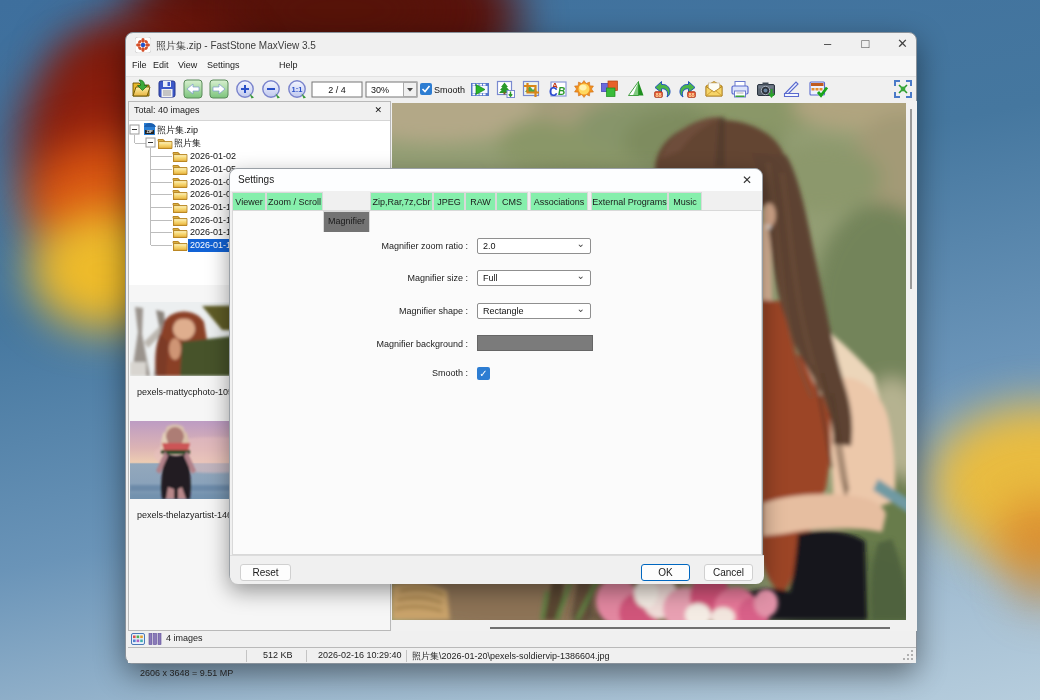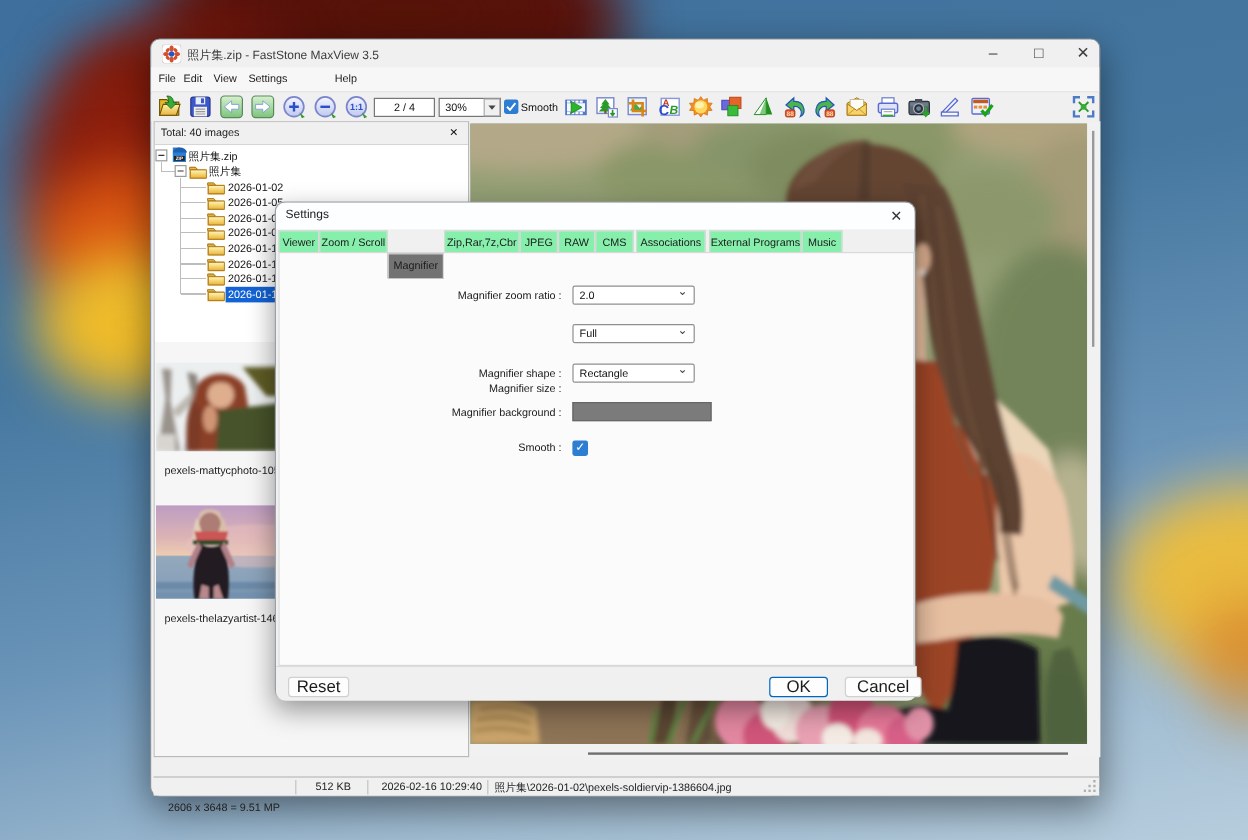--- a/index.html
+++ b/index.html
@@ -27,24 +27,24 @@
   #imagesbar { position:absolute; left:2px; top:598px; width:788px; height:16px; background:#f0f0f0; font-size:9px; color:#222; }
   #statusbar { position:absolute; left:2px; top:614px; width:788px; height:16px; background:#f0f0f0; border-top:1px solid #b9b9b9; font-size:9px; color:#222; }
   .sbsep { position:absolute; top:2px; width:1px; height:12px; background:#c4c4c4; }
   #dialog { position:absolute; left:229px; top:168px; width:534px; height:415px; background:#f0f0f0; border-radius:8px; border:1px solid #9aa0a6; box-shadow:0 8px 22px rgba(0,0,0,0.4); }
   #dlg-title { position:absolute; left:0; top:0; width:100%; height:22px; background:#fdfeff; border-radius:8px 8px 0 0; }
   #dlg-tabs { position:absolute; left:2px; top:22px; width:530px; height:20px; }
   .tab { position:absolute; top:1px; height:19px; background:#86efac; border:1px solid #d9d9d9; border-bottom:none; font-size:9px; color:#1b1b1b; text-align:center; line-height:18px; }
   .tab.active { background:#737373; top:0; height:21px; z-index:3;margin-top:20px; }
   #dlg-body { position:absolute; left:2px; top:41px; width:530px; height:345px; background:#fbfbfb; border:1px solid #d9d9d9; }
   .dlabel { position:absolute; font-size:9px; color:#1b1b1b; text-align:right; right:293px; }
-  .dd { position:absolute; left:244px; width:102px; height:16px; background:#fff; border:1px solid #8f8f8f; border-radius:2px; font-size:9px; color:#111; line-height:14px; padding-left:5px; }
+  .dd { position:absolute; left:244px; width:114px; height:16px; background:#fff; border:1px solid #8f8f8f; border-radius:2px; font-size:9px; color:#111; line-height:14px; padding-left:5px; }
   .dd:after { content:"\2304"; position:absolute; right:5px; top:-2px; color:#444; font-size:10px; }
   #dlg-foot { position:absolute; left:0; top:386px; width:534px; height:29px; background:#f0f0f0; border-top:1px solid #dcdcdc; border-radius:0 0 8px 8px; }
-  .btn { position:absolute; top:8px; height:17px; background:#fdfdfd; border:1px solid #d0d0d0; border-radius:3px; font-size:14px; color:#1b1b1b; text-align:center; line-height:15px; }
+  .btn { position:absolute; top:8px; height:17px; background:#fdfdfd; border:1px solid #d0d0d0; border-radius:3px; font-size:10px; color:#1b1b1b; text-align:center; line-height:15px; }
 </style>
 </head>
 <body>
 <div id="desk">
   <div class="blob" style="left:130px;top:-80px;width:390px;height:195px;background:#58120b;"></div>
   <div class="blob" style="left:240px;top:-30px;width:200px;height:80px;background:#561309;"></div>
   <div class="blob" style="left:55px;top:15px;width:190px;height:120px;background:#79190c;"></div>
   <div class="blob" style="left:20px;top:50px;width:170px;height:180px;background:radial-gradient(#99220f,#771809);"></div>
   <div class="blob" style="left:25px;top:140px;width:160px;height:120px;background:#d85512;"></div>
   <div class="blob" style="left:30px;top:210px;width:150px;height:120px;background:#eebb2a;"></div>
@@ -459,28 +459,49 @@
         <path d="M8,488 C25,484 40,486 52,492 M5,497 C22,493 38,495 50,500 M3,506 C20,502 36,504 50,508" stroke="#93743e" stroke-width="2" fill="none"></path>
       </g>
     </svg>
   </div>
   <div id="hscroll">
       <div style="position:absolute;left:98px;top:7px;width:400px;height:2px;background:#707070;"></div>
     </div>
   <div id="vscroll">
       <div style="position:absolute;left:4px;top:8px;width:2px;height:180px;background:#9a9a9a;"></div>
     </div>
+  <div id="imagesbar">
+    <svg width="14" height="12" style="position:absolute;left:3px;top:2px" viewBox="0 0 14 12">
+        <rect x="0.5" y="0.5" width="13" height="11" rx="1.5" fill="#e8f0fa" stroke="#4a78b8"></rect>
+        <g>
+          <rect x="2" y="2.5" width="2.6" height="2.6" fill="#e05050"></rect>
+          <rect x="5.6" y="2.5" width="2.6" height="2.6" fill="#50b050"></rect>
+          <rect x="9.2" y="2.5" width="2.6" height="2.6" fill="#e0a030"></rect>
+          <rect x="2" y="6.5" width="2.6" height="2.6" fill="#5080d0"></rect>
+          <rect x="5.6" y="6.5" width="2.6" height="2.6" fill="#b060c0"></rect>
+          <rect x="9.2" y="6.5" width="2.6" height="2.6" fill="#40b0b0"></rect>
+        </g>
+      </svg>
+    <svg width="14" height="12" style="position:absolute;left:20px;top:2px" viewBox="0 0 14 12">
+        <g fill="#8a7ab8" stroke="#5a4a98" stroke-width="0.6">
+          <rect x="1" y="0.5" width="3" height="11"></rect>
+          <rect x="5.5" y="0.5" width="3" height="11"></rect>
+          <rect x="10" y="0.5" width="3" height="11"></rect>
+        </g>
+      </svg>
+    <span style="position:absolute;left:38px;top:2px;">4 images</span>
+  </div>
   <div id="statusbar">
     <span style="position:absolute;left:12px;top:20px;">2606 x 3648 = 9.51 MP</span>
     <div class="sbsep" style="left:118px;"></div>
     <span style="position:absolute;left:135px;top:2px;">512 KB</span>
     <div class="sbsep" style="left:178px;"></div>
     <span style="position:absolute;left:190px;top:2px;">2026-02-16 10:29:40</span>
     <div class="sbsep" style="left:278px;"></div>
-    <span style="position:absolute;left:284px;top:2px;">照片集\2026-01-02\pexels-soldiervip-1386604.jpg</span>
+    <span style="position:absolute;left:284px;top:2px;">照片集\2026-01-20\pexels-soldiervip-1386604.jpg</span>
     <svg width="12" height="12" style="position:absolute;right:1px;bottom:1px">
         <g fill="#b0b0b0">
           <rect x="8" y="0" width="2" height="2"></rect>
           <rect x="4" y="4" width="2" height="2"></rect>
           <rect x="8" y="4" width="2" height="2"></rect>
           <rect x="0" y="8" width="2" height="2"></rect>
           <rect x="4" y="8" width="2" height="2"></rect>
           <rect x="8" y="8" width="2" height="2"></rect>
         </g>
       </svg>
@@ -500,27 +521,27 @@
     <div class="tab" style="left:201px;width:32px;">JPEG</div>
     <div class="tab" style="left:233px;width:31px;">RAW</div>
     <div class="tab" style="left:264px;width:32px;">CMS</div>
     <div class="tab" style="left:298px;width:58px;">Associations</div>
     <div class="tab" style="left:359px;width:77px;">External Programs</div>
     <div class="tab" style="left:436px;width:34px;">Music</div>
   </div>
   <div id="dlg-body">
     <div class="dlabel" style="top:30px;">Magnifier zoom ratio :</div>
     <div class="dd" style="top:27px;">2.0</div>
-    <div class="dlabel" style="top:62px;margin-top:46px;">Magnifier size :</div>
+    <div class="dlabel" style="top:62px;">Magnifier size :</div>
     <div class="dd" style="top:59px;">Full</div>
     <div class="dlabel" style="top:95px;margin-left:20px;">Magnifier shape :</div>
     <div class="dd" style="top:92px;">Rectangle</div>
     <div class="dlabel" style="top:128px;">Magnifier background :</div>
     <div style="position:absolute;left:244px;top:124px;width:116px;height:16px;background:#7b7b7b;border:1px solid #666;"></div>
     <div class="dlabel" style="top:157px;text-align:center;">Smooth :</div>
     <div style="position:absolute;left:244px;top:156px;width:13px;height:13px;background:#2d7dd2;border-radius:2px;color:#fff;font-size:10px;text-align:center;line-height:13px;">✓</div>
   </div>
   <div id="dlg-foot">
     <div class="btn" style="left:10px;width:51px;">Reset</div>
     <div class="btn" style="left:411px;width:49px;border:1px solid #0067c0;">OK</div>
-    <div class="btn" style="left:474px;width:64px;">Cancel</div>
+    <div class="btn" style="left:474px;width:49px;">Cancel</div>
   </div>
 </div>
 
 </body></html>

